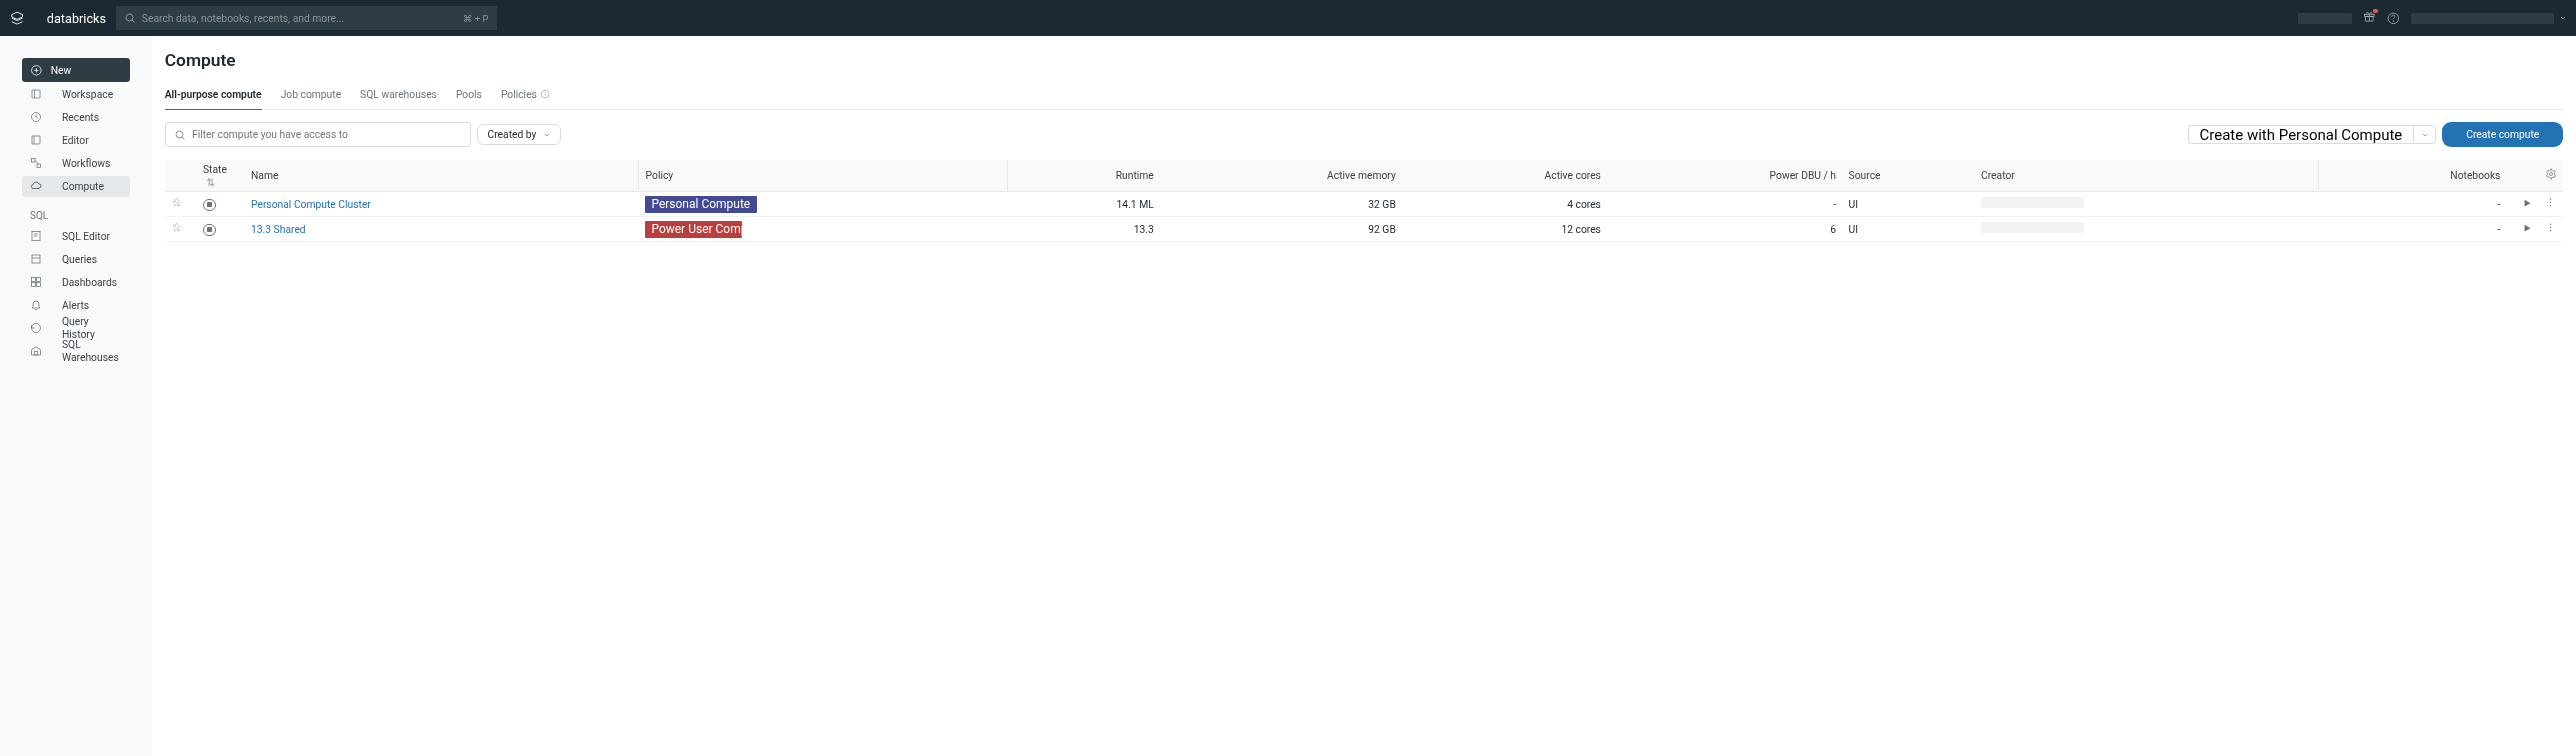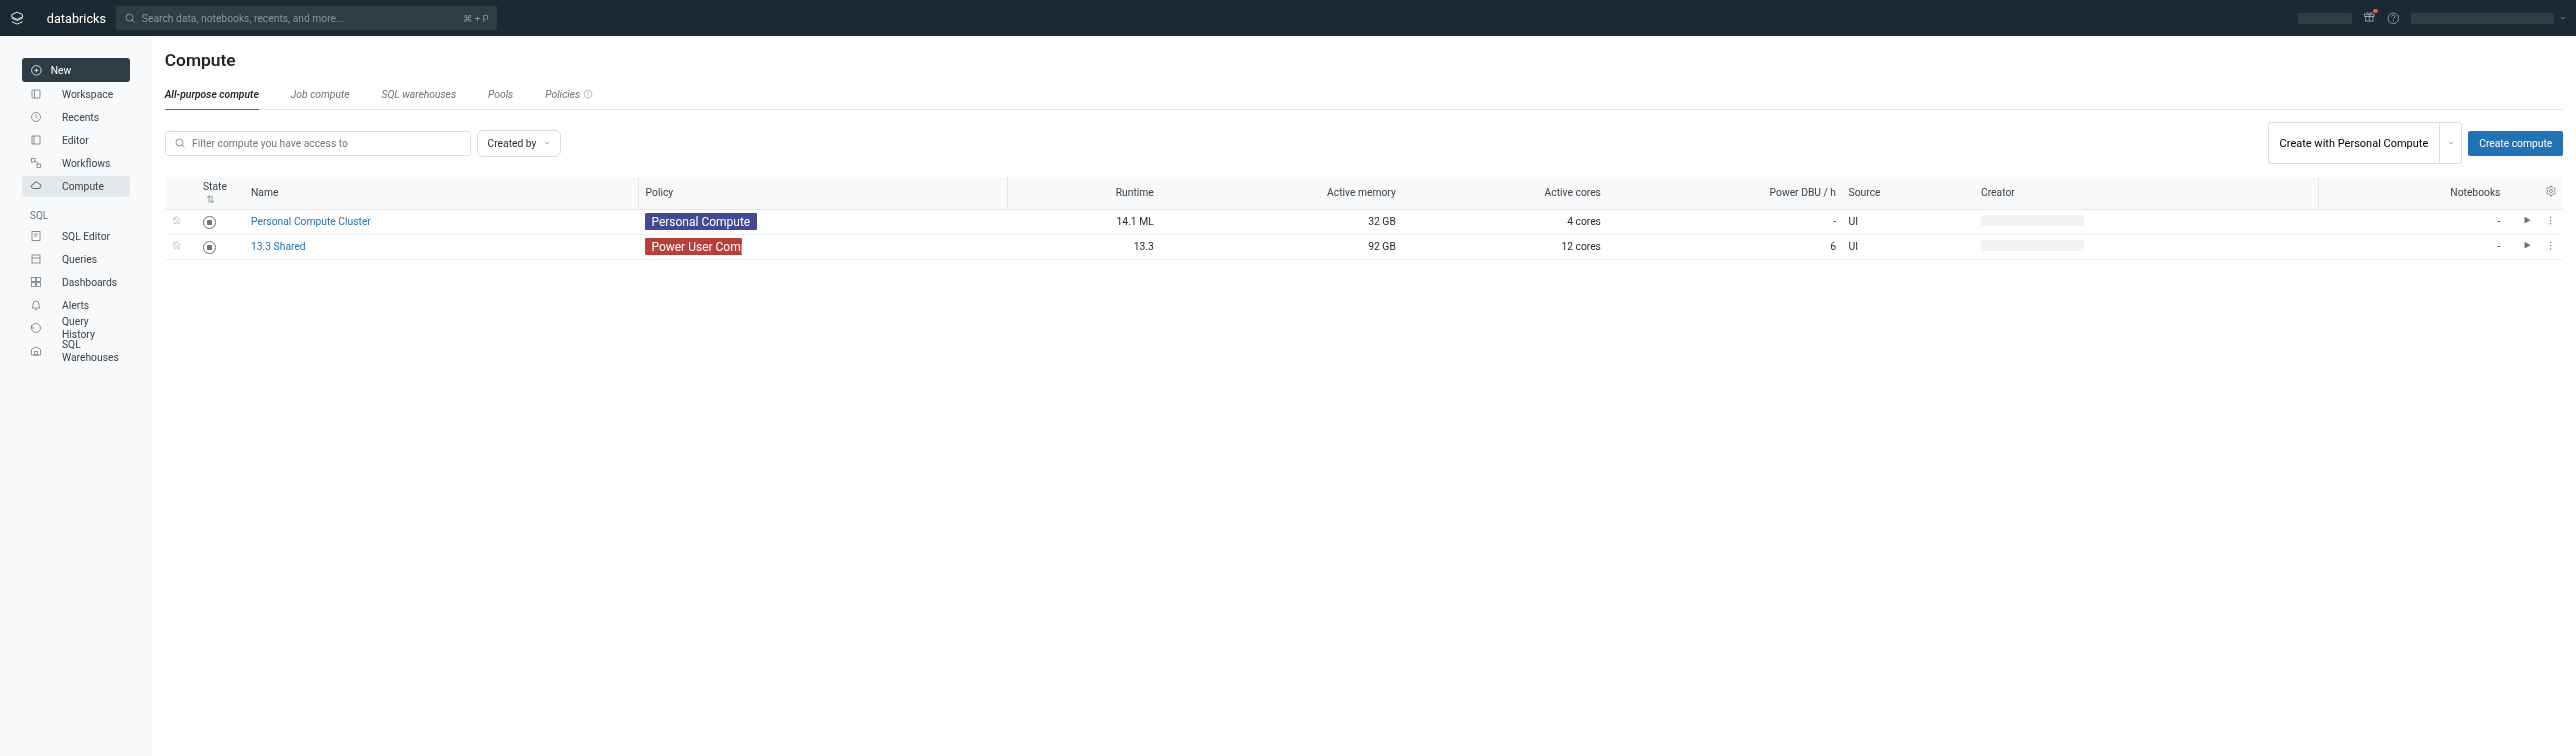--- a/index.html
+++ b/index.html
@@ -21,34 +21,34 @@
 .layout { display:flex; height:calc(100vh - 36px); }
 .sidebar { width:152px; background:#f7f9fa; padding:22px; display:flex; flex-direction:column; gap:1.6px; }
 .new-btn { display:flex; align-items:center; gap:8px; background:#2e3c44; color:#fff; height:24px; border-radius:3.2px; padding:0 8px; font-size:10.3px; }
 .side-item { display:flex; align-items:center; gap:20px; height:21.4px; padding:0 8px; border-radius:3.2px; color:#3b4248; cursor:pointer; }
 .side-item.active { background:#e4e8ea; }
 .side-item svg { flex-shrink:0; }
 .side-section { color:#6b7378; font-size:10px; padding:6.3px 8px 3.2px; margin-top:5px; }
 
 .main { flex:1; padding:14.3px 12.7px 0 12.7px; overflow:auto; }
 h1 { font-size:17.4px; font-weight:600; margin-bottom:11px; }
-.tabs { display:flex; gap:32px; border-bottom:0.8px solid #e4e8ea;font-style:italic; }
+.tabs { display:flex; gap:19px; border-bottom:0.8px solid #e4e8ea; }
 .tab { padding:6.3px 0 8px; color:#6b7378; font-size:10.3px; cursor:pointer; display:flex; align-items:center; gap:3.2px; }
 .tab.active { color:#1f272d; font-weight:600; border-bottom:1.6px solid #0e7bba; margin-bottom:-0.8px; }
 
 .toolbar { display:flex; align-items:center; gap:6.3px; margin:12.7px 0; }
 .filter-box { display:flex; align-items:center; gap:6.3px; border:0.8px solid #d9dde0; border-radius:3.2px; height:24.6px; padding:0 8px; width:306px; }
 .filter-box input { border:none; outline:none; font-size:10.3px; flex:1; }
-.dropdown-btn { display:flex; align-items:center; gap:6.3px; border:0.8px solid #d9dde0; border-radius:6px; height:27px; padding:0 9.5px; font-size:10.3px; cursor:pointer; }
+.dropdown-btn { display:flex; align-items:center; gap:6.3px; border:0.8px solid #d9dde0; border-radius:6px; height:21px; padding:0 9.5px; font-size:10.3px; cursor:pointer; }
 .tb-spacer { flex:1; }
 .btn-group { display:flex; }
-.btn-outline { border:0.8px solid #d9dde0; background:#fff; height:42px; padding:0 11px; font-size:11px; cursor:pointer; }
+.btn-outline { border:0.8px solid #d9dde0; background:#fff; height:19px; padding:0 11px; font-size:15px; cursor:pointer; }
 .btn-outline.left { border-radius:3.2px 0 0 3.2px; border-right:none; }
 .btn-outline.right { border-radius:0 3.2px 3.2px 0; padding:0 6.3px; display:flex; align-items:center; }
-.btn-primary { background:#2272b4; color:#fff; border:none; border-radius:2px; height:24.6px; padding:0 11px; font-size:10.3px; cursor:pointer; }
+.btn-primary { background:#2272b4; color:#fff; border:none; border-radius:9px; height:24.6px; padding:0 24px; font-size:10.3px; cursor:pointer; }
 
 .table { width:100%; border-collapse:collapse; }
 .table thead th { text-align:left; font-weight:400; color:#3b4248; font-size:10.3px; height:32px; background:#f7f9fa; padding:0 6.3px; border-bottom:0.8px solid #e4e8ea; }
 .table thead th.sep { border-left:0.8px solid #e4e8ea; }
 .table tbody td { height:25px; padding:0 6.3px; border-bottom:0.8px solid #eef1f3; font-size:10.3px; }
 .table .link { color:#2272b4; cursor:pointer; }
 .table .right { text-align:right; }
 .badge { display:inline-block; padding:1.6px 6.3px; border-radius:1px; color:#fff; font-size:12px; }
 .badge.blue { background:#434a93; }
 .badge.red { background:#b83f3b; }

